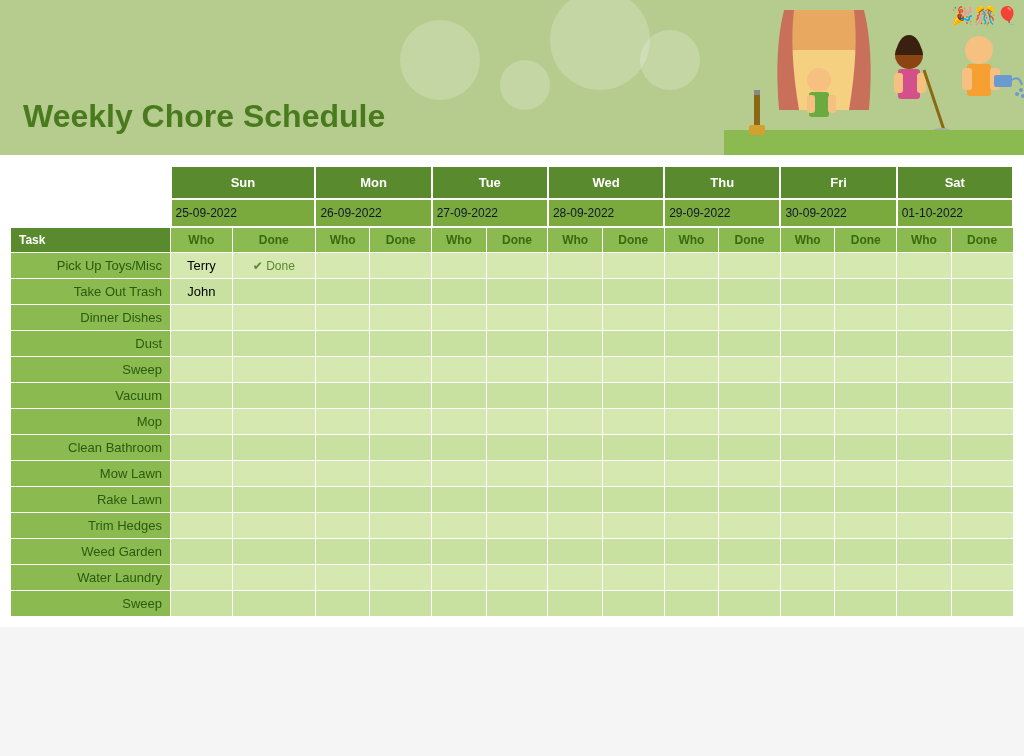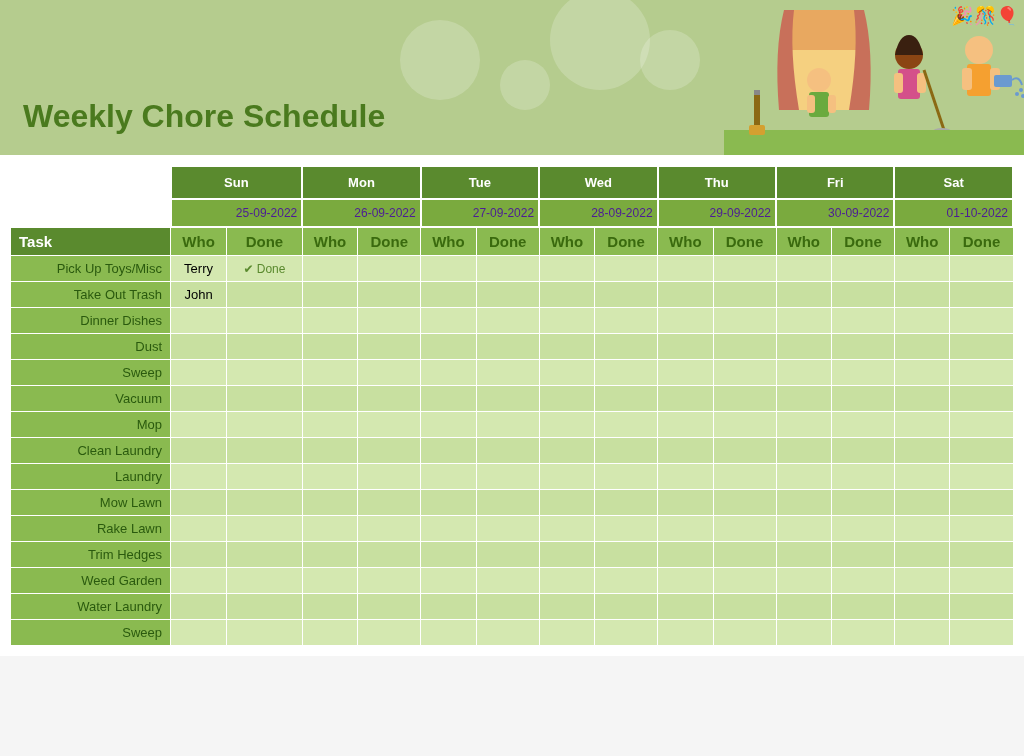--- a/index.html
+++ b/index.html
@@ -49,41 +49,41 @@
     }
 
     .day-header th.task-col {
       background: transparent;
       border: none;
     }
 
     
     .date-row td {
       background: #7aaa3e;
-      color: #4c1d95;
-      text-align: right;
+      color: #0f172a;
+      text-align: left;
       padding: 6px 4px;
       border: 2px solid white;
       font-size: 12px;
     }
 
     .date-row td.task-col {
       background: transparent;
       border: none;
     }
 
     
     .subheader-row td {
       background: #8aba50;
       color: #3a6a0e;
       text-align: center;
       padding: 5px 2px;
       border: 1px solid white;
       font-weight: bold;
-      font-size: 15px;
+      font-size: 12px;
     }
 
     .subheader-row td.task-col {
       background: #5a8a2e;
       color: white;
       font-weight: bold;
       padding: 5px 8px;
       text-align: left;
     }
 
@@ -341,38 +341,21 @@
           <td></td>
           <td></td>
           <td></td>
           <td></td>
           <td></td>
           <td></td>
           <td></td>
           <td></td>
         </tr>
         <tr class="data-row">
-          <td class="task-col">Clean Laundry</td>
-          <td></td>
-          <td></td>
-          <td></td>
-          <td></td>
-          <td></td>
-          <td></td>
-          <td></td>
-          <td></td>
-          <td></td>
-          <td></td>
-          <td></td>
-          <td></td>
-          <td></td>
-          <td></td>
-        </tr>
-        <tr class="data-row">
-          <td class="task-col">Laundry</td>
+          <td class="task-col">Clean Bathroom</td>
           <td></td>
           <td></td>
           <td></td>
           <td></td>
           <td></td>
           <td></td>
           <td></td>
           <td></td>
           <td></td>
           <td></td>

